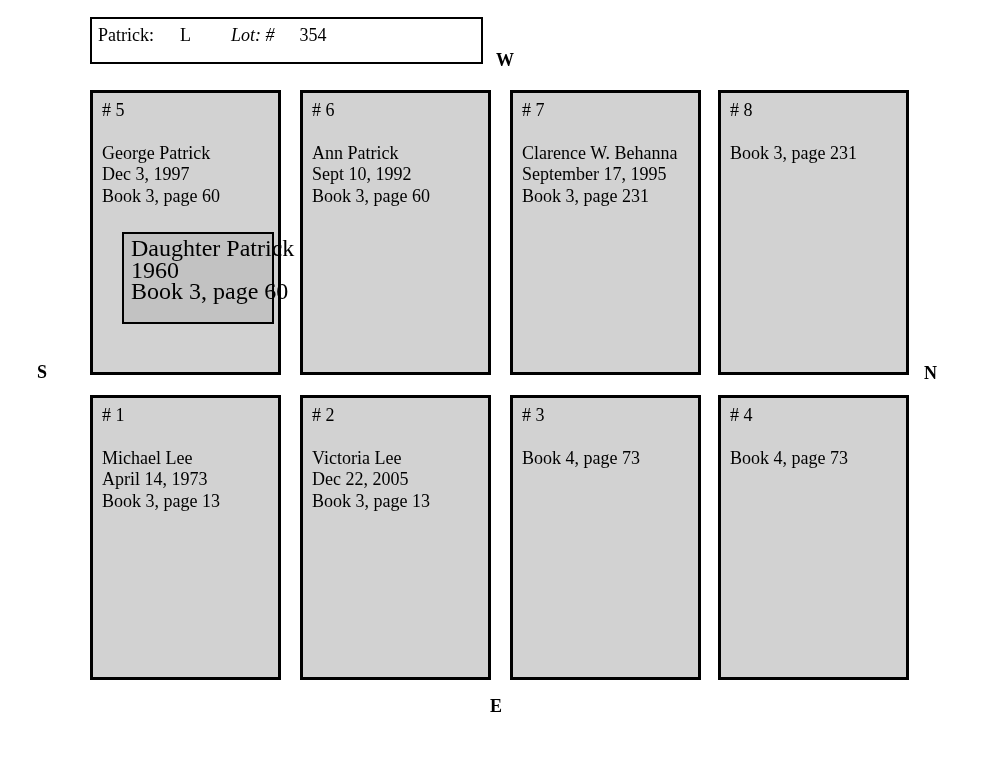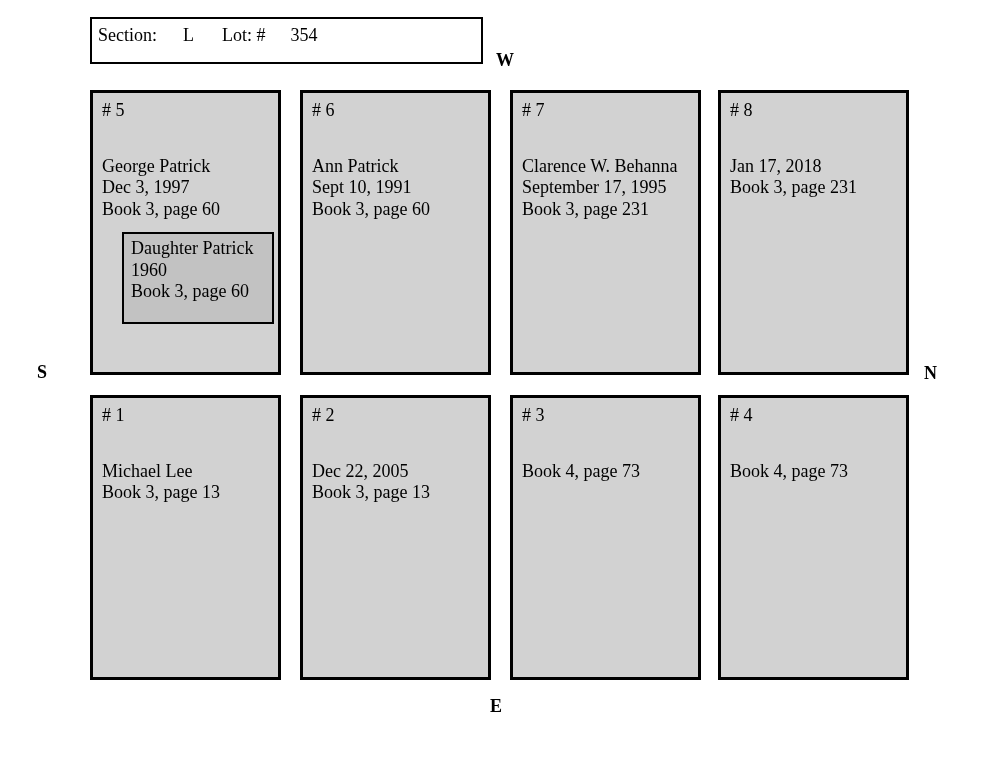--- a/index.html
+++ b/index.html
@@ -23,21 +23,21 @@
     width: 393px;
     height: 47px;
     box-sizing: border-box;
     border: 2px solid var(--border-color, #000);
     background: #ffffff;
     padding: 6px 0 0 6px;
     font-size: 18px;
     white-space: nowrap;
   }
   .header-box .sec-val { margin-left: 26px; }
-  .header-box .lot-lab { margin-left: 28px; }
+  .header-box .lot-lab { margin-left: 40px; font-style: italic; }
   .header-box .lot-val { margin-left: 25px; }
   .compass {
     position: absolute;
     font-size: 18px;
     font-weight: bold;
     line-height: 20px;
   }
   .compass.w { left: 496px; top: 50px; }
   .compass.s { left: 37px;  top: 362px; }
   .compass.n { left: 924px; top: 363px; }
@@ -53,43 +53,43 @@
     font-size: 18px;
     line-height: 21.5px;
     white-space: nowrap;
   }
   .row-top    { top: 90px; }
   .row-bottom { top: 395px; }
   .col-0 { left: 90px; }
   .col-1 { left: 300px; }
   .col-2 { left: 510px; }
   .col-3 { left: 718px; }
-  .plot-lines { margin-top: 34px; }
+  .plot-lines { margin-top: 21px; }
   .inner-box {
     position: absolute;
     left: 29px;
     top: 139px;
     width: 152px;
     height: 92px;
     box-sizing: border-box;
     border: 2px solid var(--border-color, #000);
     background: var(--inner-fill, #c2c2c2);
     padding: 4px 0 0 7px;
-    font-size: 18px;
+    font-size: 24px;
     line-height: 21.5px;
     white-space: nowrap;
   }
 </style>
 </head>
 <body>
 
 <div class="page" style="--page-bg: #ffffff; --plot-fill: #d2d2d2; --inner-fill: #c2c2c2; --border-color: #000000;">
 
   <div class="header-box">
-    <span>Section:</span><span class="sec-val">L</span><span class="lot-lab">Lot: #</span><span class="lot-val">354</span>
+    <span>Patrick:</span><span class="sec-val">L</span><span class="lot-lab">Lot: #</span><span class="lot-val">354</span>
   </div>
 
   <div class="compass w">W</div>
   <div class="compass s">S</div>
   <div class="compass n">N</div>
   <div class="compass e">E</div>
 
   <div class="plot row-top col-0">
     <div># 5</div>
     <div class="plot-lines">
@@ -101,53 +101,54 @@
       <div>Daughter Patrick</div>
       <div>1960</div>
       <div>Book 3, page 60</div>
     </div>
   </div>
 
   <div class="plot row-top col-1">
     <div># 6</div>
     <div class="plot-lines">
       <div>Ann Patrick</div>
-      <div>Sept 10, 1991</div>
+      <div>Sept 10, 1992</div>
       <div>Book 3, page 60</div>
     </div>
   </div>
 
   <div class="plot row-top col-2">
     <div># 7</div>
     <div class="plot-lines">
       <div>Clarence W. Behanna</div>
       <div>September 17, 1995</div>
       <div>Book 3, page 231</div>
     </div>
   </div>
 
   <div class="plot row-top col-3">
     <div># 8</div>
     <div class="plot-lines">
-      <div>Jan 17, 2018</div>
       <div>Book 3, page 231</div>
     </div>
   </div>
 
   <div class="plot row-bottom col-0">
     <div># 1</div>
     <div class="plot-lines">
       <div>Michael Lee</div>
+      <div>April 14, 1973</div>
       <div>Book 3, page 13</div>
     </div>
   </div>
 
   <div class="plot row-bottom col-1">
     <div># 2</div>
     <div class="plot-lines">
+      <div>Victoria Lee</div>
       <div>Dec 22, 2005</div>
       <div>Book 3, page 13</div>
     </div>
   </div>
 
   <div class="plot row-bottom col-2">
     <div># 3</div>
     <div class="plot-lines">
       <div>Book 4, page 73</div>
     </div>

